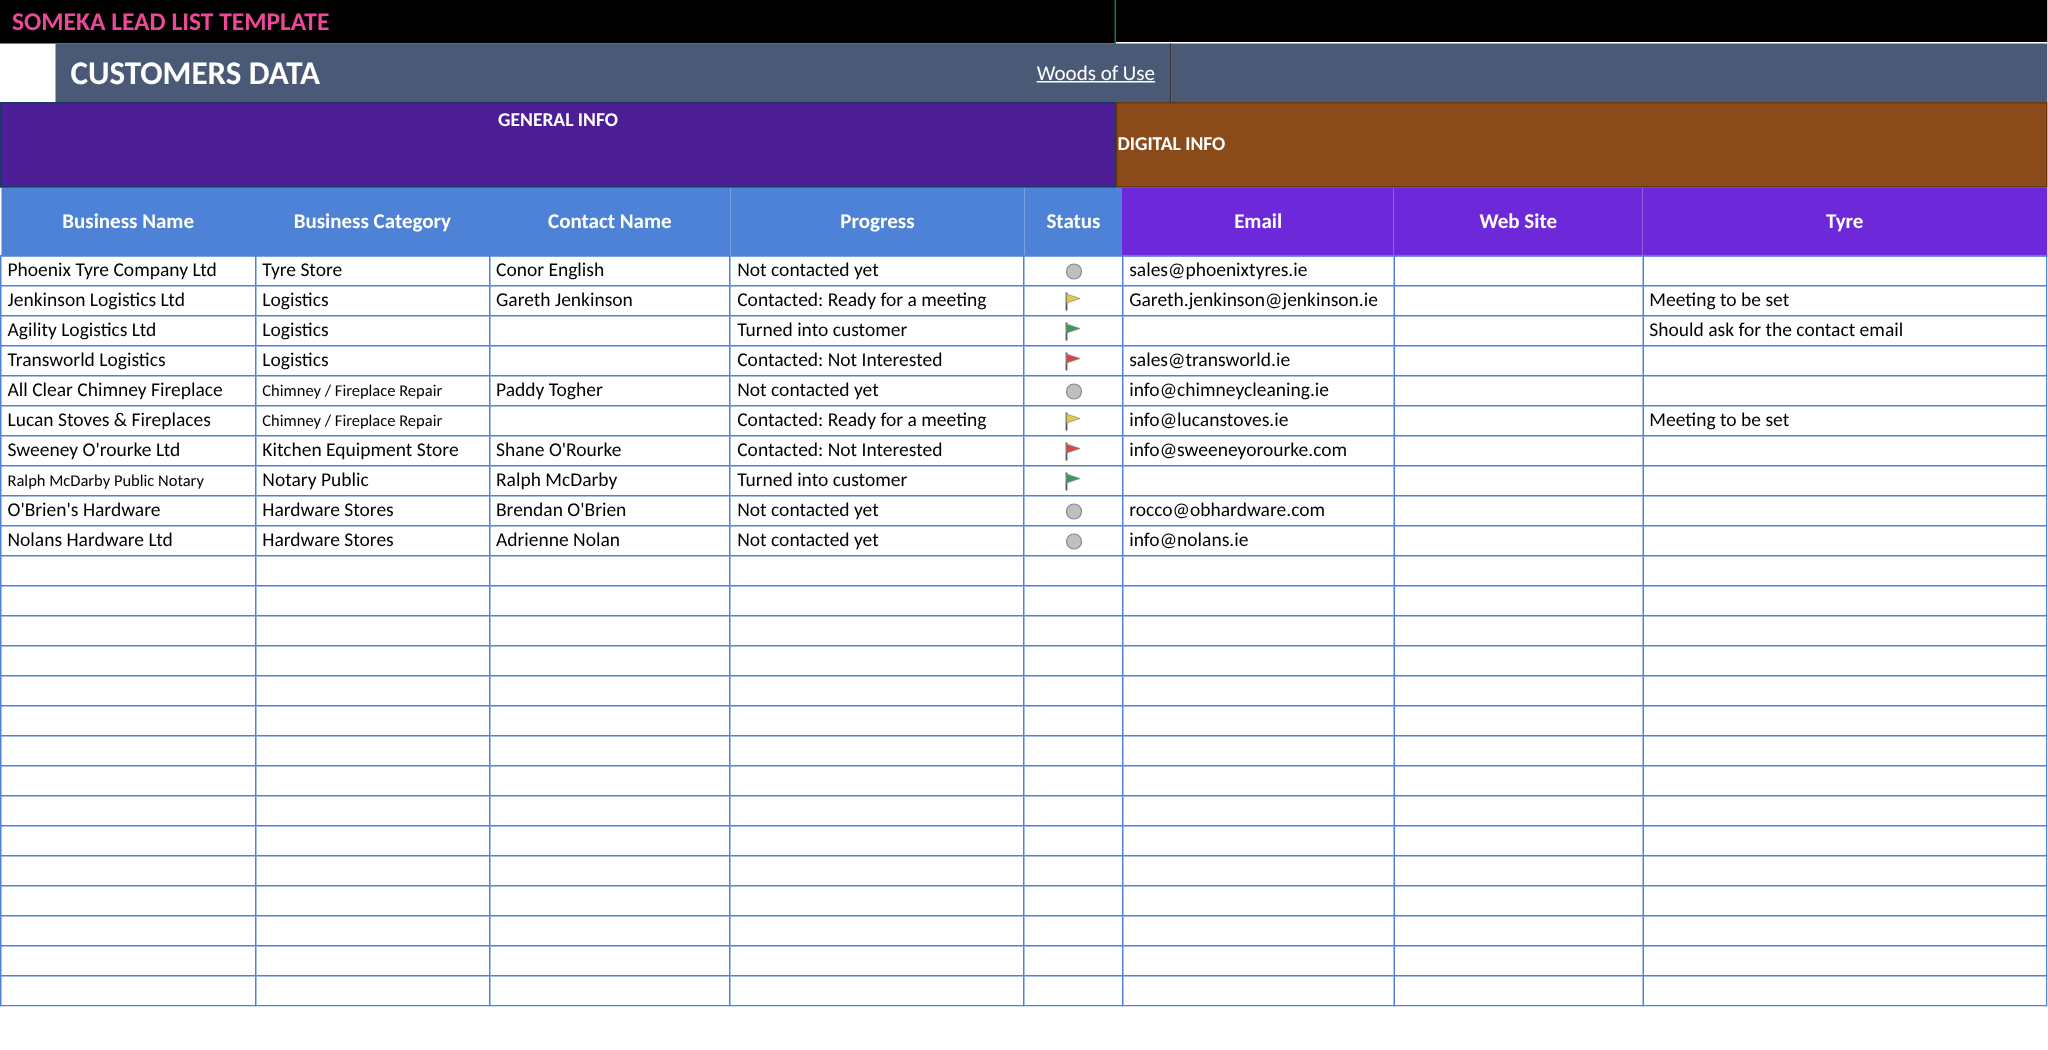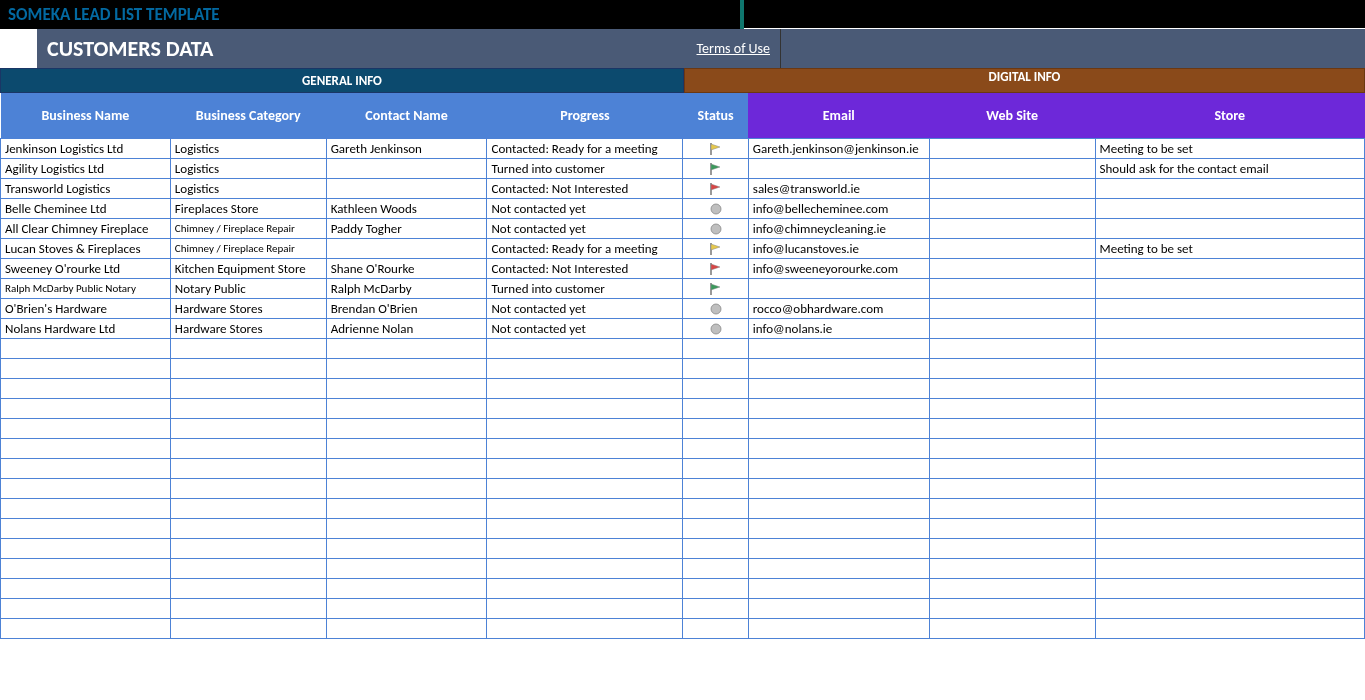--- a/index.html
+++ b/index.html
@@ -1,30 +1,30 @@
 <!DOCTYPE html>
 <html><head>
 <meta charset="utf-8">
 <style>
 * { margin: 0; padding: 0; box-sizing: border-box; }
 body { font-family: Calibri, Arial, sans-serif; background: #fff; width: 1365px; }
 .wrap { width: 1365px; }
 
 .top-bar { display: flex; }
-.top-black-left { width: 744px; background: #000; color: #0369a1; font-weight: bold; padding: 4px 8px; font-size: 17px; border-right: 4px solid #0f766e; }
+.top-black-left { width: 744px; background: #000; color: #ec4899; font-weight: bold; padding: 4px 8px; font-size: 17px; border-right: 1px solid #0f766e; }
 .top-black-right { flex: 1; background: #000; height: 28px; }
 
 .sub-bar { display: flex; margin-left: 37px; }
 .sub-blue-left { width: 744px; background: #4a5a76; color: #fff; display: flex; align-items: center; justify-content: space-between; padding: 6px 10px; font-size: 22px; font-weight: bold; border-right: 1px solid #333; }
 .sub-blue-right { flex: 1; background: #4a5a76; }
 .terms { font-size: 14px; font-weight: normal; text-decoration: underline; }
 
 .section-bar { display: flex; }
-.section-left { width: 684px; background: #0c4a6e; color: #fff; text-align: center; font-weight: bold; font-size: 13px; padding: 4px 0; border: 1px solid #1a3666; }
-.section-right { flex: 1; background: #8a4a1a; color: #fff; text-align: center; font-weight: bold; font-size: 13px; padding: 0 0; border: 1px solid #6b3812; }
+.section-left { width: 744px; background: #4c1d95; color: #fff; text-align: center; font-weight: bold; font-size: 13px; padding: 4px 0; border: 1px solid #1a3666; }
+.section-right { flex: 1; background: #8a4a1a; color: #fff; text-align: left; font-weight: bold; font-size: 13px; padding: 20px 0; border: 1px solid #6b3812; }
 
 table { border-collapse: collapse; width: 1365px; table-layout: fixed; }
 th { color: #fff; font-weight: bold; font-size: 14px; padding: 14px 6px; text-align: center; margin-left: 43px; }
 th.gen { background: #4d82d6; }
 th.dig { background: #6d28d9; }
 td { border: 1px solid #4d82d6; font-size: 13px; padding: 1px 4px; height: 20px; overflow: hidden; white-space: nowrap; text-overflow: clip; }
 td.small { font-size: 11px; }
 td.status-cell { text-align: center; }
 
 .col-biz { width: 169px; }
@@ -42,21 +42,21 @@
 <body>
 
 <div class="wrap">
   <div class="top-bar">
     <div class="top-black-left">SOMEKA LEAD LIST TEMPLATE</div>
     <div class="top-black-right"></div>
   </div>
   <div class="sub-bar">
     <div class="sub-blue-left">
       <span>CUSTOMERS DATA</span>
-      <span class="terms">Terms of Use</span>
+      <span class="terms">Woods of Use</span>
     </div>
     <div class="sub-blue-right"></div>
   </div>
   <div class="section-bar">
     <div class="section-left">GENERAL INFO</div>
     <div class="section-right">DIGITAL INFO</div>
   </div>
 
   <table>
     <colgroup>
@@ -71,24 +71,36 @@
     </colgroup>
     <thead>
       <tr>
         <th class="gen">Business Name</th>
         <th class="gen">Business Category</th>
         <th class="gen">Contact Name</th>
         <th class="gen">Progress</th>
         <th class="gen">Status</th>
         <th class="dig">Email</th>
         <th class="dig">Web Site</th>
-        <th class="dig">Store</th>
+        <th class="dig">Tyre</th>
       </tr>
     </thead>
     <tbody id="tbody">
+        <tr>
+          <td>Phoenix Tyre Company Ltd</td>
+          <td>Tyre Store</td>
+          <td>Conor English</td>
+          <td>Not contacted yet</td>
+          <td class="status-cell"><svg width="14" height="14">
+              <circle cx="7" cy="7" r="5" fill="#bfbfbf" stroke="#888" stroke-width="0.8"></circle>
+            </svg></td>
+          <td>sales@phoenixtyres.ie</td>
+          <td></td>
+          <td></td>
+        </tr>
         <tr>
           <td>Jenkinson Logistics Ltd</td>
           <td>Logistics</td>
           <td>Gareth Jenkinson</td>
           <td>Contacted: Ready for a meeting</td>
           <td class="status-cell"><svg width="16" height="14">
               <line x1="3" y1="1" x2="3" y2="13" stroke="#555" stroke-width="1.2"></line>
               <path d="M3 2 L12 5 L3 8 Z" fill="#e6c84a" stroke="#888" stroke-width="0.5"></path>
             </svg></td>
           <td>Gareth.jenkinson@jenkinson.ie</td>
@@ -111,32 +123,20 @@
         <tr>
           <td>Transworld Logistics</td>
           <td>Logistics</td>
           <td></td>
           <td>Contacted: Not Interested</td>
           <td class="status-cell"><svg width="16" height="14">
               <line x1="3" y1="1" x2="3" y2="13" stroke="#555" stroke-width="1.2"></line>
               <path d="M3 2 L12 5 L3 8 Z" fill="#d84545" stroke="#888" stroke-width="0.5"></path>
             </svg></td>
           <td>sales@transworld.ie</td>
-          <td></td>
-          <td></td>
-        </tr>
-        <tr>
-          <td>Belle Cheminee Ltd</td>
-          <td>Fireplaces Store</td>
-          <td>Kathleen Woods</td>
-          <td>Not contacted yet</td>
-          <td class="status-cell"><svg width="14" height="14">
-              <circle cx="7" cy="7" r="5" fill="#bfbfbf" stroke="#888" stroke-width="0.8"></circle>
-            </svg></td>
-          <td>info@bellecheminee.com</td>
           <td></td>
           <td></td>
         </tr>
         <tr>
           <td>All Clear Chimney Fireplace</td>
           <td class="small">Chimney / Fireplace Repair</td>
           <td>Paddy Togher</td>
           <td>Not contacted yet</td>
           <td class="status-cell"><svg width="14" height="14">
               <circle cx="7" cy="7" r="5" fill="#bfbfbf" stroke="#888" stroke-width="0.8"></circle>

